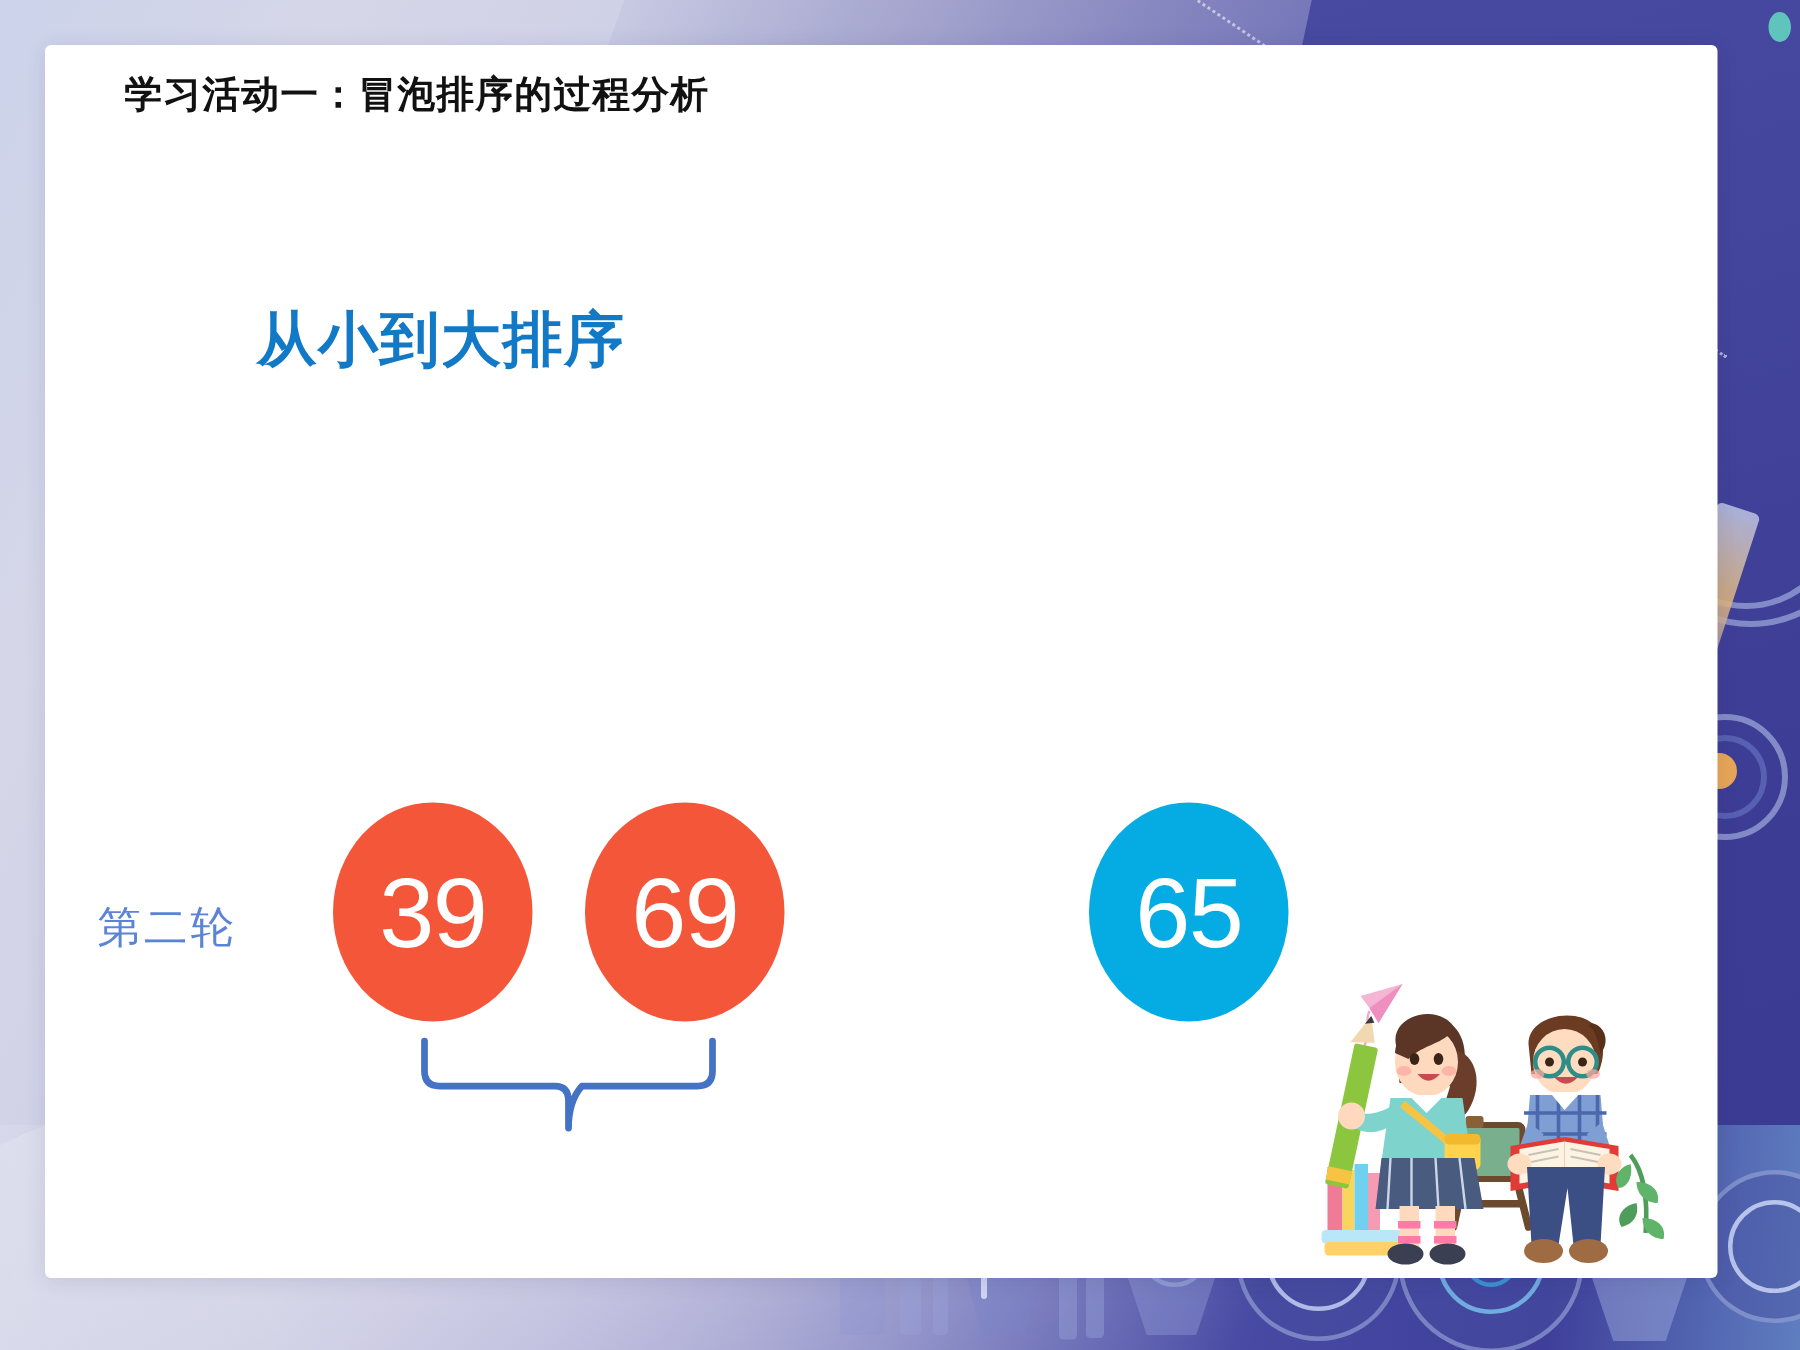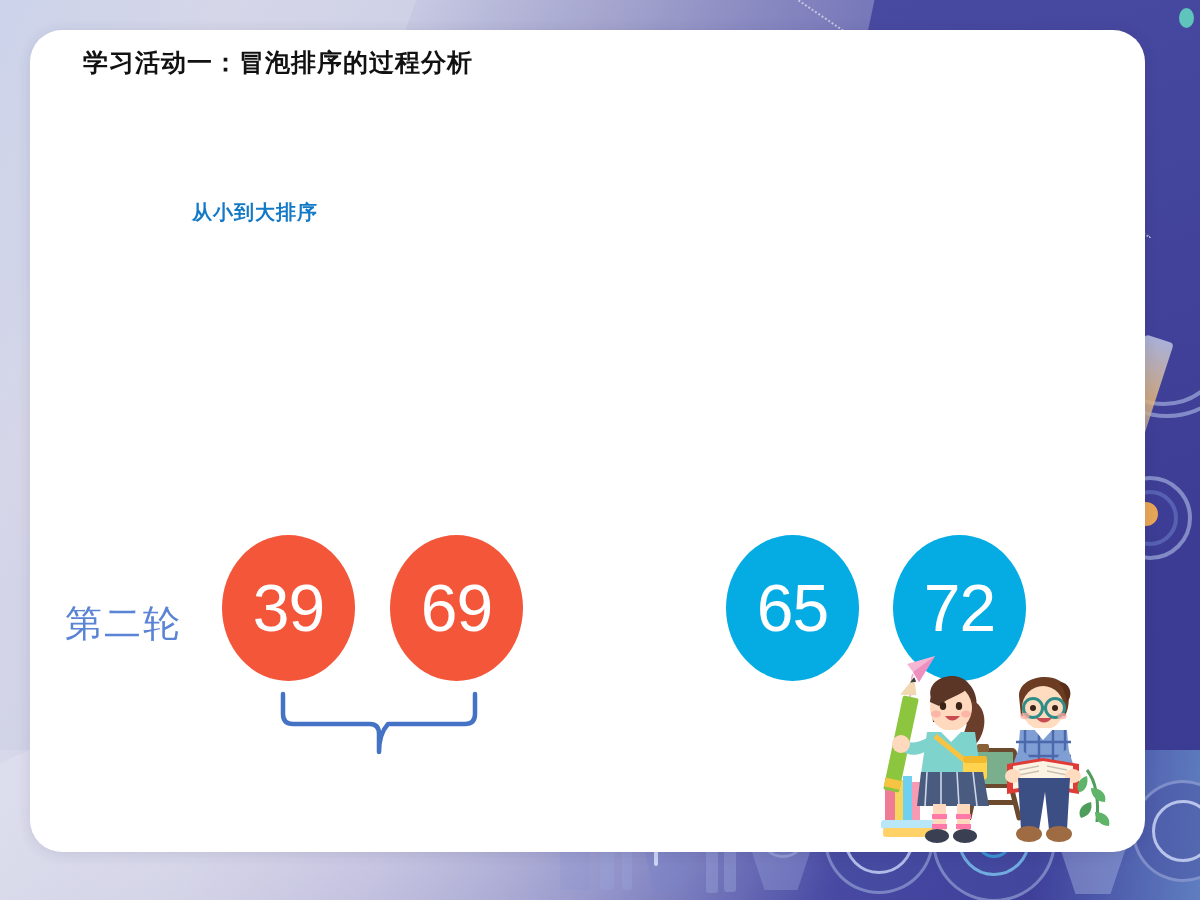--- a/index.html
+++ b/index.html
@@ -125,39 +125,39 @@
     border-radius: 4px;
     opacity: .85;
   }
 
   
   .card {
     position: absolute;
     left: 30px; top: 30px;
     width: 1115px; height: 822px;
     background: #ffffff;
-    border-radius: 32px;
+    border-radius: 4px;
     box-shadow: 0 2px 14px rgba(40,40,90,0.12);
     overflow: hidden;
   }
 
   .card-title {
     position: absolute;
     left: 53px; top: 16px;
     font-size: 25px;
     font-weight: bold;
     color: #111111;
     letter-spacing: 1px;
     white-space: nowrap;
   }
 
   .sub-heading {
     position: absolute;
-    left: 162px; top: 169px;
-    font-size: 20px;
+    left: 141px; top: 169px;
+    font-size: 40px;
     font-weight: bold;
     color: #1279c7;
     letter-spacing: 1px;
     white-space: nowrap;
   }
 
   .body-text {
     position: absolute;
     left: 148px; top: 252px;
     width: 880px;
@@ -166,21 +166,21 @@
     line-height: 62px;
     color: #1b1b1b;
     text-indent: 58px;
   }
 
   
   .round-label {
     position: absolute;
     left: 35px; top: 569px;
     font-family: Liberation Mono, monospace;
-    font-size: 37px;
+    font-size: 29px;
     color: #5b84d4;
     letter-spacing: 2px;
     white-space: nowrap;
   }
 
   
   .bubbles {
     position: absolute;
     left: 0; top: 0;
     width: 100%; height: 100%;
@@ -278,23 +278,20 @@
     <div class="bubbles">
       <div class="bubble" style="left:192px; top:505px; background:#f4563a;">
         <span>39</span>
       </div>
       <div class="bubble" style="left:360px; top:505px; background:#f4563a;">
         <span>69</span>
       </div>
       <div class="bubble" style="left:696px; top:505px; background:#05ace4;">
         <span>65</span>
       </div>
-      <div class="bubble" style="left:863px; top:505px; background:#05ace4;">
-        <span>72</span>
-      </div>
     </div>
 
     <svg class="brace" viewBox="0 0 210 70">
       <path d="M 8 4
                L 8 24
                Q 8 34 18 34
                L 95 34
                Q 104 34 104 44
                L 104 62
                Q 104 44 113 34

